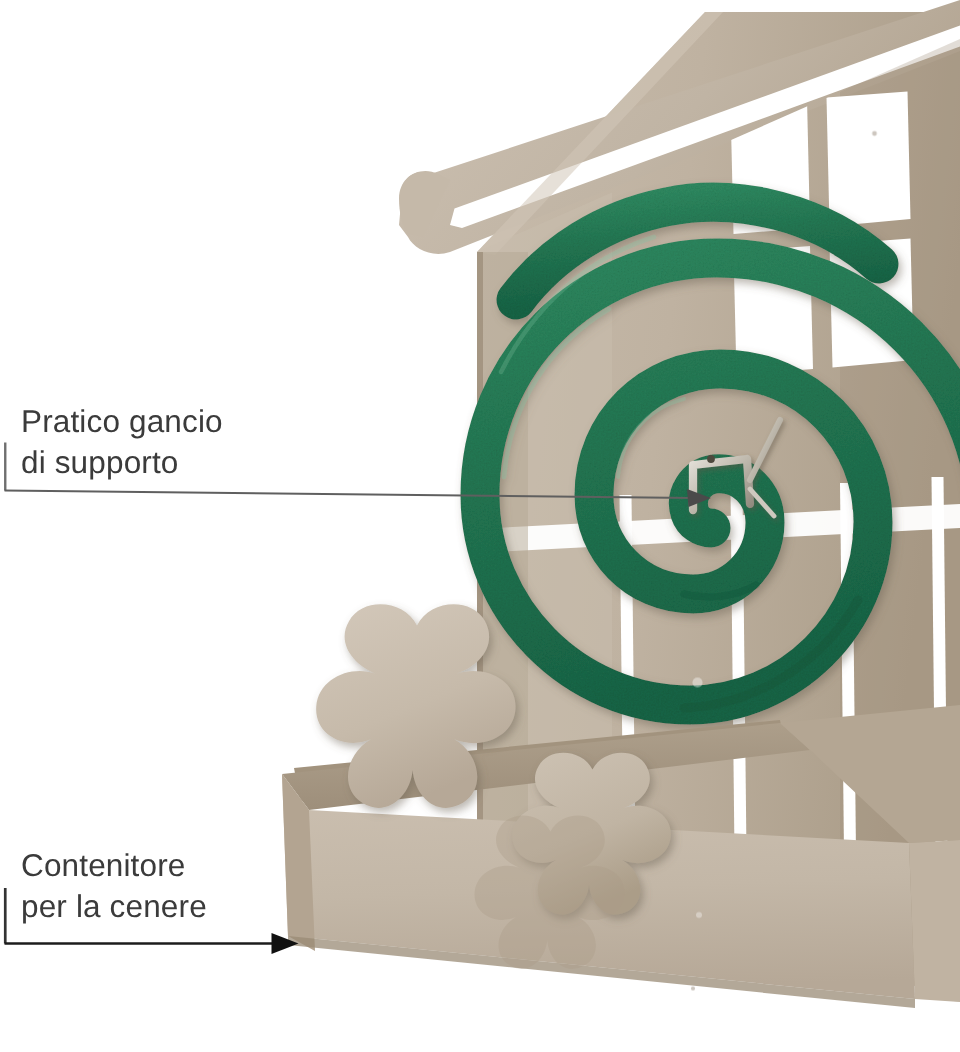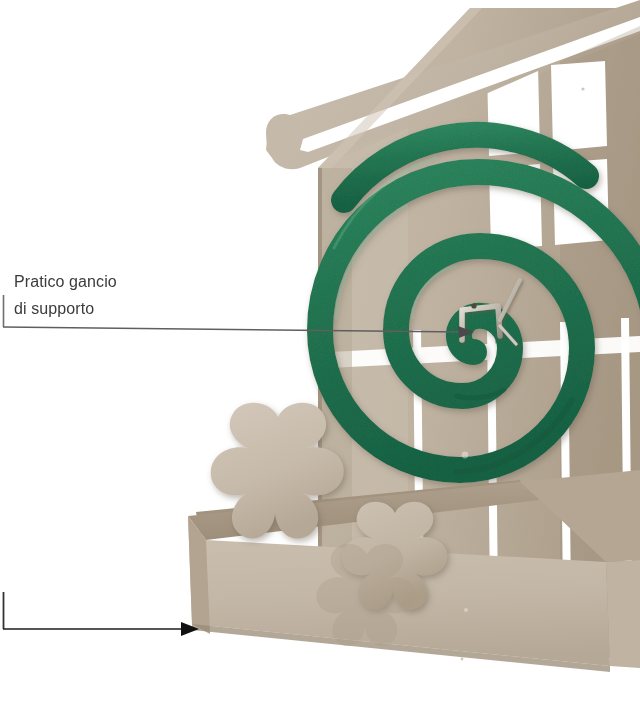--- a/index.html
+++ b/index.html
@@ -20,21 +20,21 @@
   #artwork {
     position: absolute;
     left: 0;
     top: 0;
     width: 640px;
     height: 701px;
   }
   .callout-text {
     position: absolute;
     color: #3b3b3b;
-    font-size: 16px;
+    font-size: 21px;
     line-height: 27px;
     font-family: "Liberation Sans", sans-serif;
     letter-spacing: 0.1px;
     white-space: pre;
     font-weight: 400;
   }
   #callout-hook-text {
     left: 14px;
     top: 268px;
   }
@@ -283,14 +283,16 @@
     <g>
       <line x1="3.5" y1="592" x2="3.5" y2="629" stroke="#333333" stroke-width="1.8"></line>
       <line x1="3" y1="629" x2="186" y2="629" stroke="#1c1c1c" stroke-width="1.6"></line>
       <path d="M 199,629 L 181,622 L 181,636 Z" fill="#111111"></path>
     </g>
   </svg>
 
   <div class="callout-text" id="callout-hook-text">Pratico gancio
 di supporto</div>
 
+  <div class="callout-text" id="callout-ash-text">Contenitore
+per la cenere</div>
 
 </div>
 
 </body></html>

